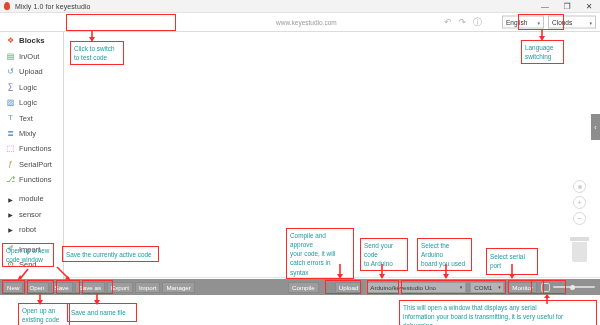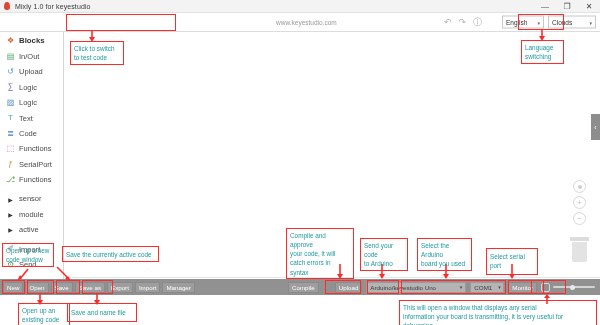--- a/index.html
+++ b/index.html
@@ -288,48 +288,48 @@
     <div class="cat">
       <span class="ico" style="color:#5a8fc2">▨</span>
       <span class="lbl">Logic</span>
     </div>
     <div class="cat">
       <span class="ico" style="color:#4cae9a">T</span>
       <span class="lbl">Text</span>
     </div>
     <div class="cat">
       <span class="ico" style="color:#3f7fc1">≣</span>
-      <span class="lbl">Code</span>
+      <span class="lbl">Mixly</span>
     </div>
     <div class="cat">
       <span class="ico" style="color:#c05ba8">⬚</span>
       <span class="lbl">Functions</span>
     </div>
     <div class="cat">
       <span class="ico" style="color:#c88a2e">ƒ</span>
       <span class="lbl">SerialPort</span>
     </div>
     <div class="cat">
       <span class="ico" style="color:#6aa84f">⎇</span>
       <span class="lbl">Functions</span>
     </div>
 
     <div class="sep"></div>
 
     <div class="cat">
       <span class="tri">▶</span>
+      <span class="lbl">module</span>
+    </div>
+    <div class="cat">
+      <span class="tri">▶</span>
       <span class="lbl">sensor</span>
     </div>
     <div class="cat">
       <span class="tri">▶</span>
-      <span class="lbl">module</span>
-    </div>
-    <div class="cat">
-      <span class="tri">▶</span>
-      <span class="lbl">active</span>
+      <span class="lbl">robot</span>
     </div>
 
     <div class="sep"></div>
 
     <div class="cat">
       <span class="ico" style="color:#8a8a8a">✐</span>
       <span class="lbl">Import</span>
     </div>
     <div class="cat">
       <span class="ico" style="color:#7a9a5a">⚙</span>

